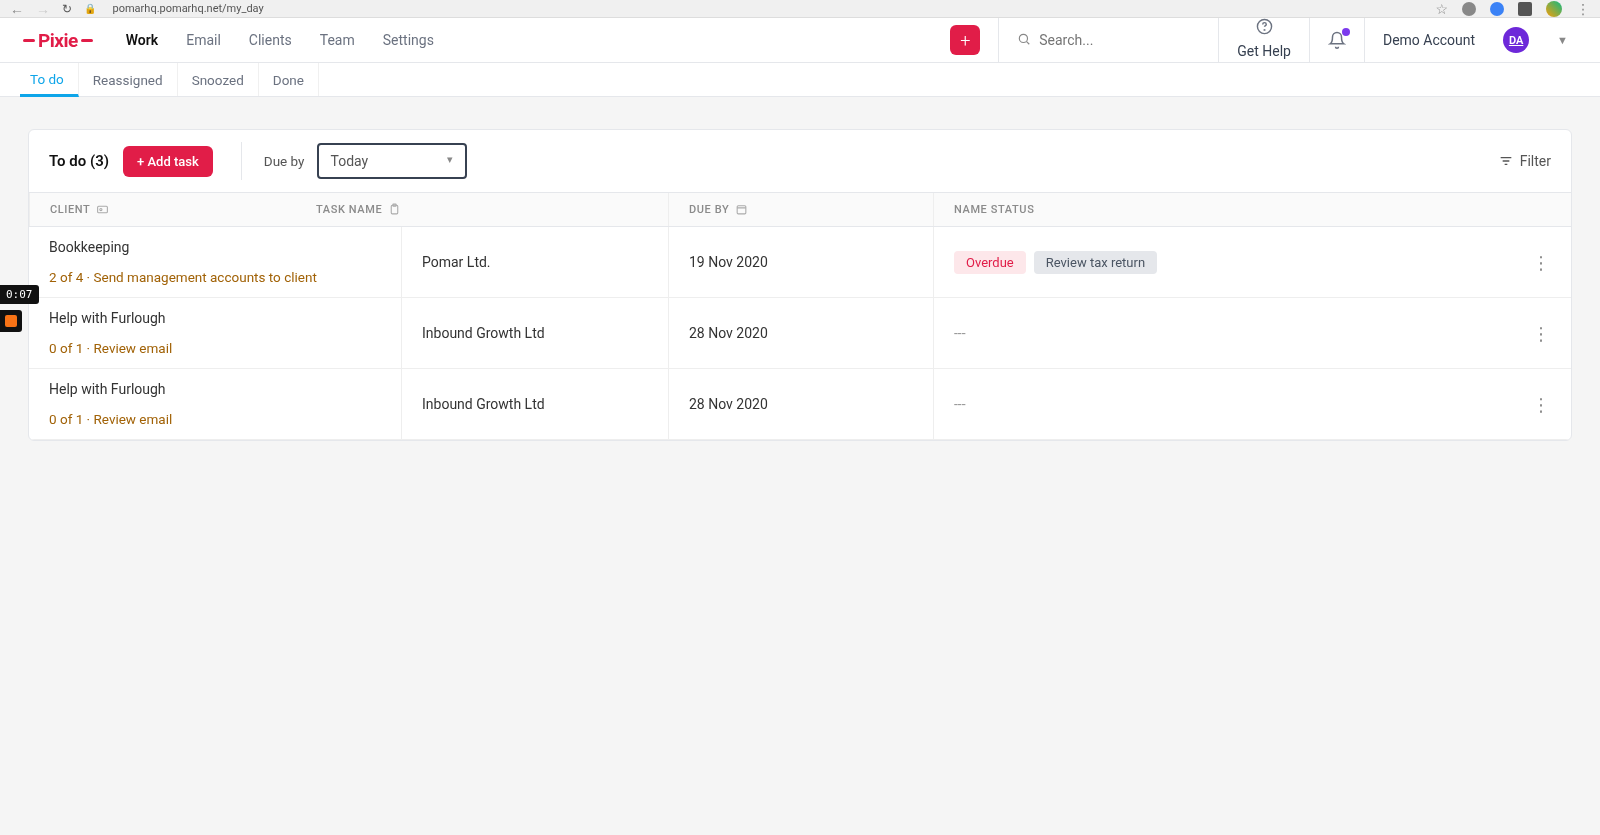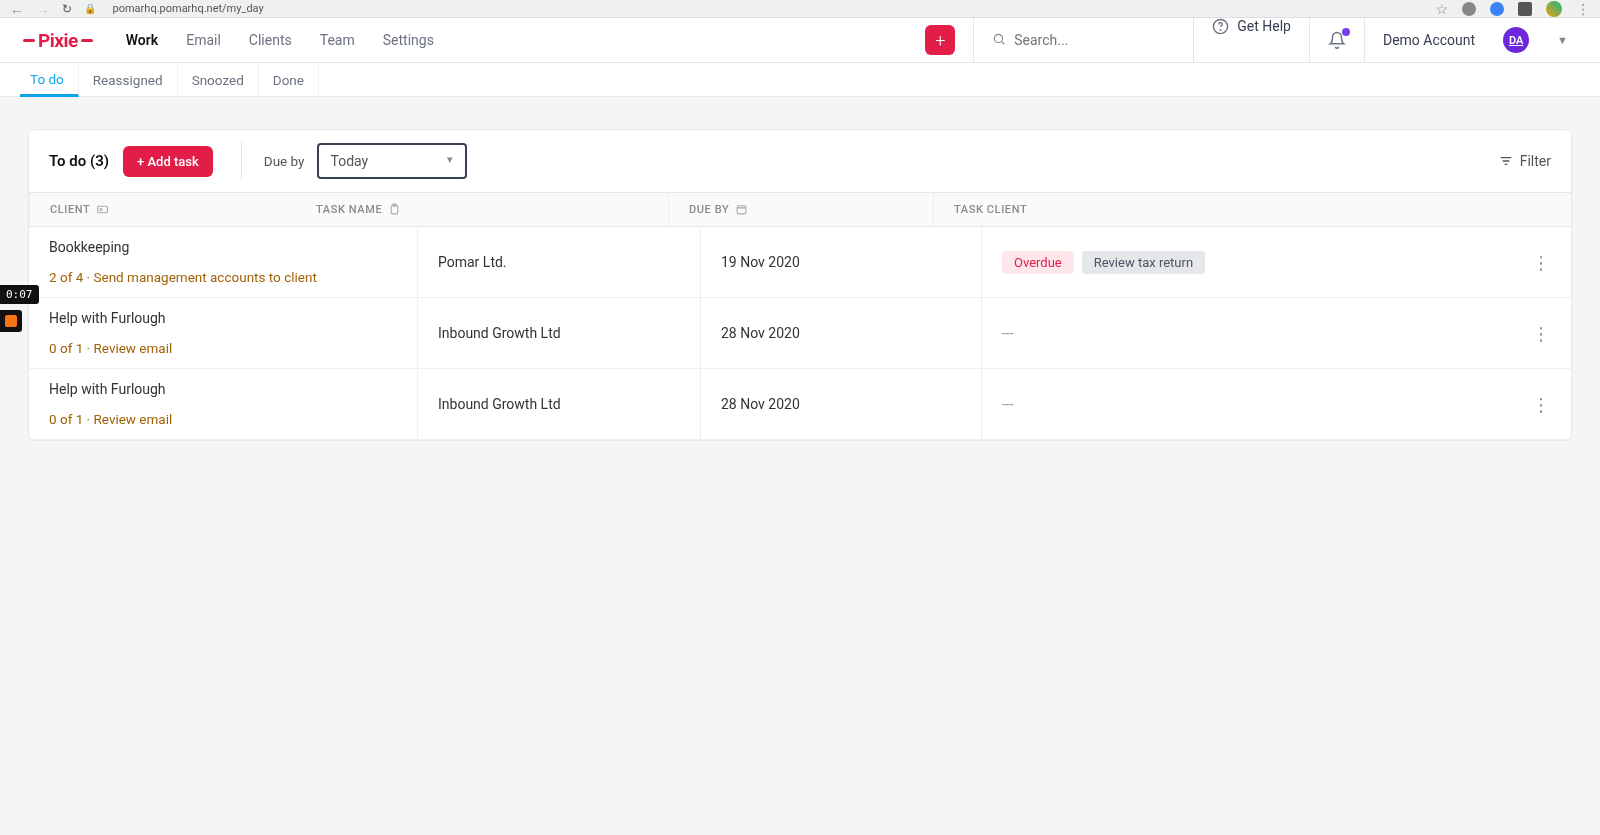--- a/index.html
+++ b/index.html
@@ -23,21 +23,21 @@
     .logo { display: flex; align-items: center; font-size: 19px; font-weight: 700; color: #e11d48; letter-spacing: -0.5px; margin-right: 30px; text-align: right; }
     .logo .dash { display:inline-block; width: 12px; height: 3px; background: #e11d48; margin: 0 3px; border-radius: 2px; }
     .nav { display: flex; gap: 28px; }
     .nav a { color: #6b7280; text-decoration: none; font-size: 14px; cursor: pointer; }
     .nav a.active { color: #111; font-weight: 600; }
     .header-right { margin-left: auto; display: flex; align-items: center; }
     .add-btn { width: 30px; height: 30px; background: #e11d48; color: #fff; border-radius: 6px; display:flex; align-items:center; justify-content:center; font-size: 18px; font-weight: 300; cursor: pointer; }
     .search-container { display:flex; align-items:center; border-left: 1px solid #e5e7eb; height: 45px; padding: 16px 18px; margin-left: 18px; width: 220px; }
     .search-container .search-icon { color: #888; margin-right: 8px; font-size: 14px; }
     .search-container input { border: none; outline: none; font-size: 14px; width: 100%; color: #555; }
-    .gethelp { display:flex; align-items:flex-start; gap: 8px; border-left: 1px solid #e5e7eb; height: 45px; padding: 0 18px; cursor: pointer; font-size: 14px; color: #374151; }
+    .gethelp { display:flex; align-items:center; gap: 8px; border-left: 1px solid #e5e7eb; height: 45px; padding: 0 18px; cursor: pointer; font-size: 14px; color: #374151; flex-direction: column; }
     .gethelp svg { width: 17px; height: 17px; }
     .bell-wrap { border-left: 1px solid #e5e7eb; height: 45px; display:flex; align-items:center; padding: 0 18px; cursor:pointer; position: relative; }
     .bell-wrap svg { width: 18px; height: 18px; color: #6b7280; }
     .bell-dot { position: absolute; top: 10px; right: 14px; width: 8px; height: 8px; background: #7c3aed; border-radius: 50%; }
     .account { display:flex; align-items:center; gap: 28px; border-left: 1px solid #e5e7eb; height:45px; padding: 0 12px 0 18px; cursor:pointer; font-size: 14px; color: #374151; }
     .account .avatar { width: 26px; height: 26px; border-radius: 50%; background: #6d28d9; color:#fff; font-size: 11px; font-weight:600; display:flex; align-items:center; justify-content:center;text-decoration:underline; }
     .account .chev { color:#888; font-size: 11px; }
 
     
     .subnav { height: 34px; background: #fff; border-bottom: 1px solid #e5e7eb; display:flex; align-items:stretch; padding: 0 20px; }
@@ -61,21 +61,21 @@
     
     .thead { display:flex; border-top: 1px solid #e5e7eb; border-bottom: 1px solid #e5e7eb; background: #fafafa; }
     .th { padding: 10px 20px; font-size: 11px; letter-spacing: 0.6px; color: #8b8b8b; font-weight: 500; display:flex; align-items:center; gap:6px; }
     .th svg { width: 13px; height: 13px; color: #aaa; }
     .col-task { flex: 0 0 372px; }
     .col-client { flex: 0 0 267px; border-left: 1px solid #eee; }
     .col-due { flex: 0 0 265px; border-left: 1px solid #eee; }
     .col-status { flex: 1; border-left: 1px solid #eee; }
     .col-actions { flex: 0 0 50px; }
 
-    .trow { display:flex; border-bottom: 1px solid #eee; gap: 16px; }
+    .trow { display:flex; border-bottom: 1px solid #eee; }
     .td { padding: 12px 20px; font-size: 14px; display:flex; align-items:center; }
     .td.col-task { display:block; }
     .task-title { color:#333; margin-bottom: 3px; }
     .task-sub { color:#a16207; font-size: 13.5px; margin-top: 14px; }
     .td.col-client, .td.col-due { color: #333; }
     .td.col-status { gap: 8px; }
     .badge { padding: 4px 12px; border-radius: 4px; font-size: 13px; display:inline-block; }
     .badge.overdue { background: #fde7ea; color: #e11d48; }
     .badge.review { background: #e5e7eb; color: #4b5563; }
     .td.col-actions { justify-content:center; color:#888; cursor:pointer; font-size: 18px; letter-spacing: 1px; }
@@ -198,21 +198,21 @@
           </svg>
       </div>
       <div class="th col-due">
         <span>DUE BY</span>
         <svg viewBox="0 0 24 24" fill="none" stroke="currentColor" stroke-width="2">
             <rect x="4" y="5" width="16" height="15" rx="2"></rect>
             <line x1="4" y1="9" x2="20" y2="9"></line>
           </svg>
       </div>
       <div class="th col-status">
-        <span>TASK CLIENT</span>
+        <span>NAME STATUS</span>
       </div>
       <div class="th col-actions"></div>
     </div>
 
     <div class="trow">
       <div class="td col-task">
         <div class="task-title">Bookkeeping</div>
         <div class="task-sub">2 of 4 · Send management accounts to client</div>
       </div>
       <div class="td col-client">Pomar Ltd.</div>

